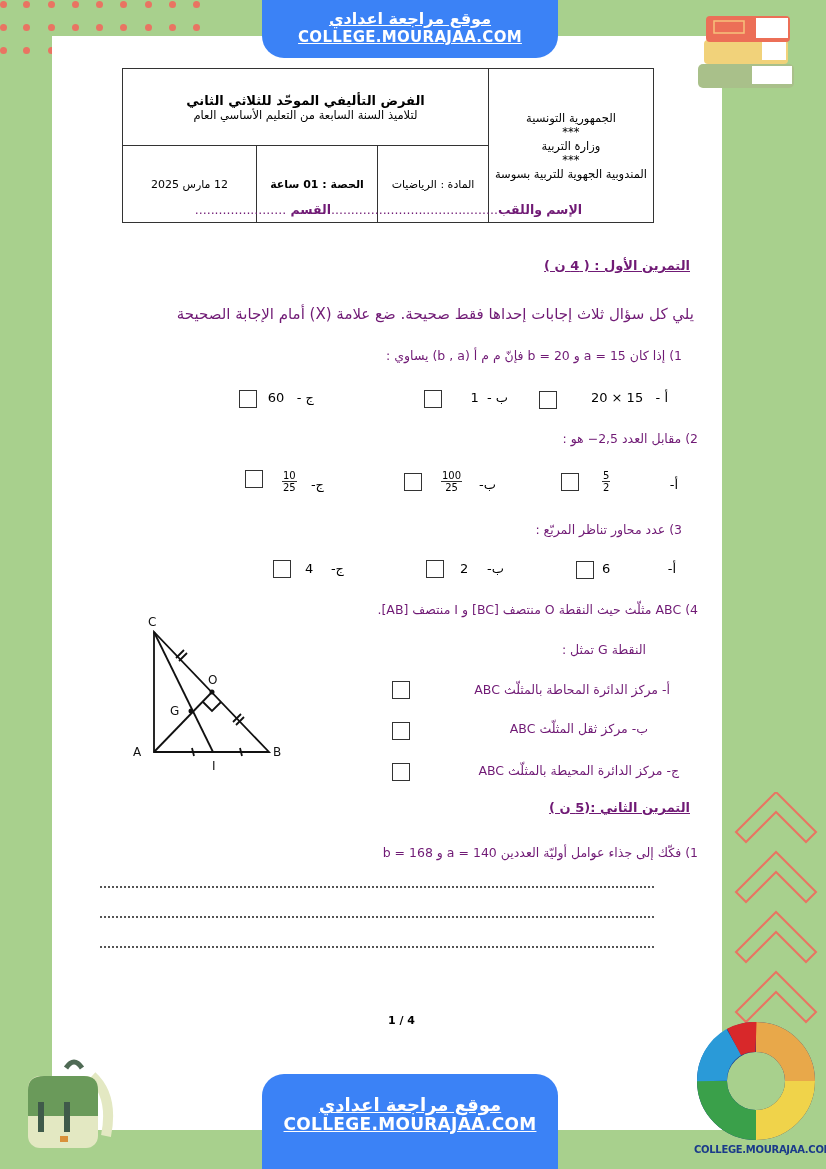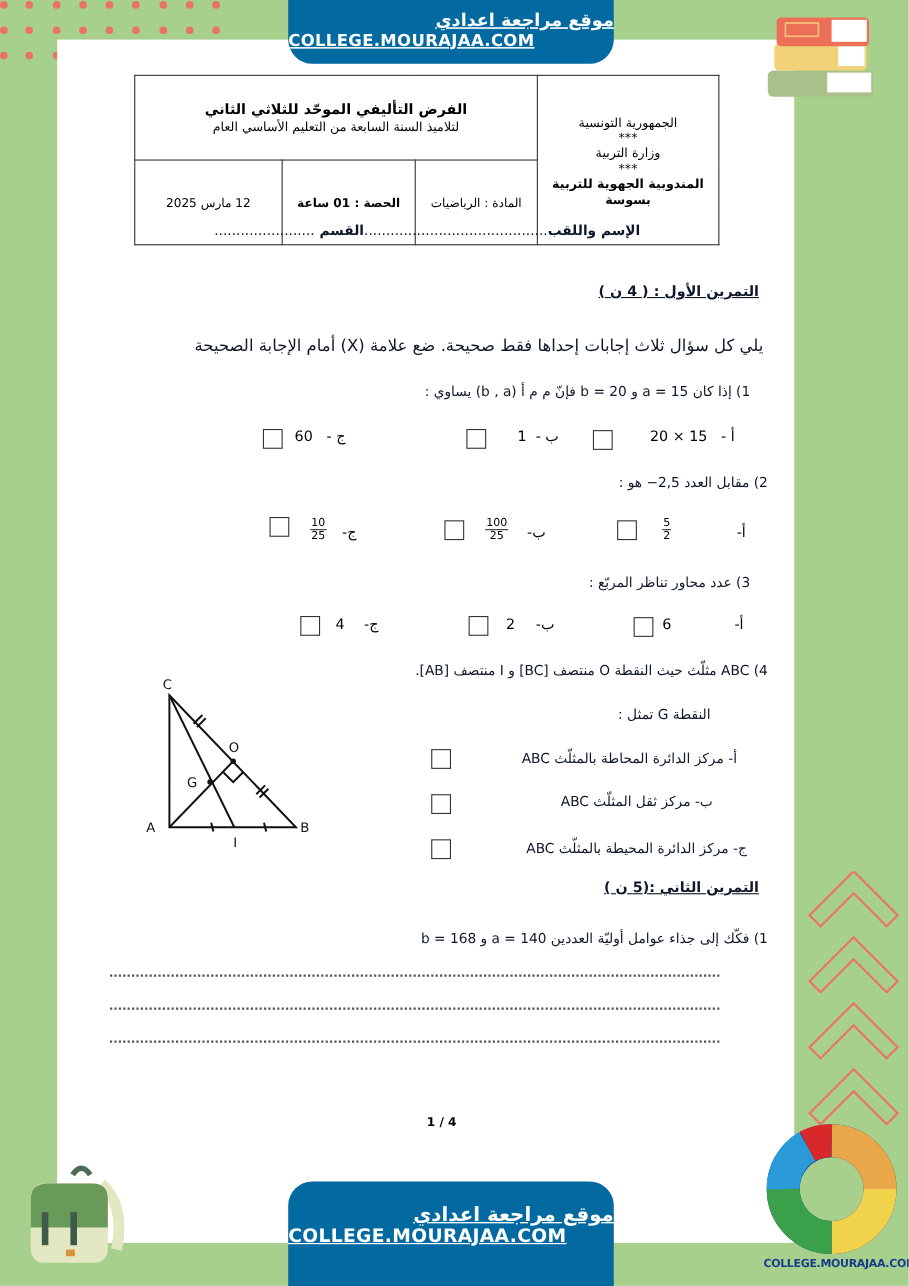--- a/index.html
+++ b/index.html
@@ -1,31 +1,31 @@
 <!DOCTYPE html>
 <html><head>
 <meta charset="utf-8">
 <style>
   html, body { margin:0; padding:0; }
   body { width:826px; height:1169px; position:relative; overflow:hidden; background:#a8d08d; font-family:"DejaVu Sans", sans-serif; }
   .page { position:absolute; left:52px; top:36px; width:670px; height:1094px; background:#fff; }
   .dot { position:absolute; width:7px; height:7px; border-radius:50%; background:#e97462; }
-  .banner { position:absolute; left:262px; width:296px; background:#0369a1; border-radius:22px; color:#fff;text-decoration:underline; }
+  .banner { position:absolute; left:262px; width:296px; background:#3b82f6; border-radius:22px; text-align:center; color:#fff; }
   .banner-top { top:0; height:58px; border-top-left-radius:0; border-top-right-radius:0; }
   .banner-bottom { top:1074px; height:95px; border-bottom-left-radius:0; border-bottom-right-radius:0; }
   .banner .ar { font-size:16px; font-weight:bold; text-decoration:underline; direction:rtl; line-height:18px; }
   .banner .en { font-size:15px; font-weight:bold; text-decoration:underline; letter-spacing:0.3px; }
   .banner-top .ar { padding-top:10px; }
   .banner-bottom .ar { padding-top:22px; font-size:18px; }
   .banner-bottom .en { font-size:17px; }
   table.hdr { position:absolute; left:122px; top:68px; width:532px; border-collapse:collapse; font-size:11px; }
   table.hdr td { border:1.5px solid #333; text-align:center; direction:rtl; padding:18px 4px; }
   .title-ar { font-weight:bold; font-size:13px; direction:rtl; }
   .u { text-decoration:underline; font-weight:bold; }
-  .q { position:absolute; direction:rtl; font-size:12.5px; color:#0f172a; white-space:nowrap; }
+  .q { position:absolute; direction:rtl; font-size:12.5px; color:#701a75; white-space:nowrap; }
   .box { position:absolute; width:16px; height:16px; border:1.4px solid #333; background:#fff; }
   .opt { position:absolute; font-size:13px; white-space:nowrap; direction:rtl; }
   .frac { display:inline-flex; flex-direction:column; align-items:center; font-size:10px; line-height:11px; vertical-align:middle; }
   .frac .n { border-bottom:1px solid #333; padding:0 1px; }
   .dots { position:absolute; left:100px; width:554px; border-top:2px dotted #555; height:0; }
 </style>
 </head>
 <body>
 
 <div>
@@ -80,21 +80,21 @@
       <tr>
     <td colspan="3" style="height:40px;width:362px">
       <div class="title-ar">الفرض التأليفي الموحّد للثلاثي الثاني</div>
       <div style="font-size:11.5px">لتلاميذ السنة السابعة من التعليم الأساسي العام</div>
     </td>
     <td rowspan="2" style="width:164px;font-size:11.5px;line-height:14px">
       <div>الجمهورية التونسية</div>
       <div>***</div>
       <div>وزارة التربية</div>
       <div>***</div>
-      <div style="font-weight:bold">المندوبية الجهوية للتربية بسوسة</div>
+      <div style="font-weight:normal">المندوبية الجهوية للتربية بسوسة</div>
     </td>
   </tr>
   <tr>
     <td style="height:40px;width:132px;font-weight:normal">12 مارس 2025</td>
     <td style="width:118px;font-weight:bold">الحصة : 01 ساعة</td>
     <td style="width:106px;font-weight:normal">المادة : الرياضيات</td>
   </tr>
 </tbody>
   </table>
 

